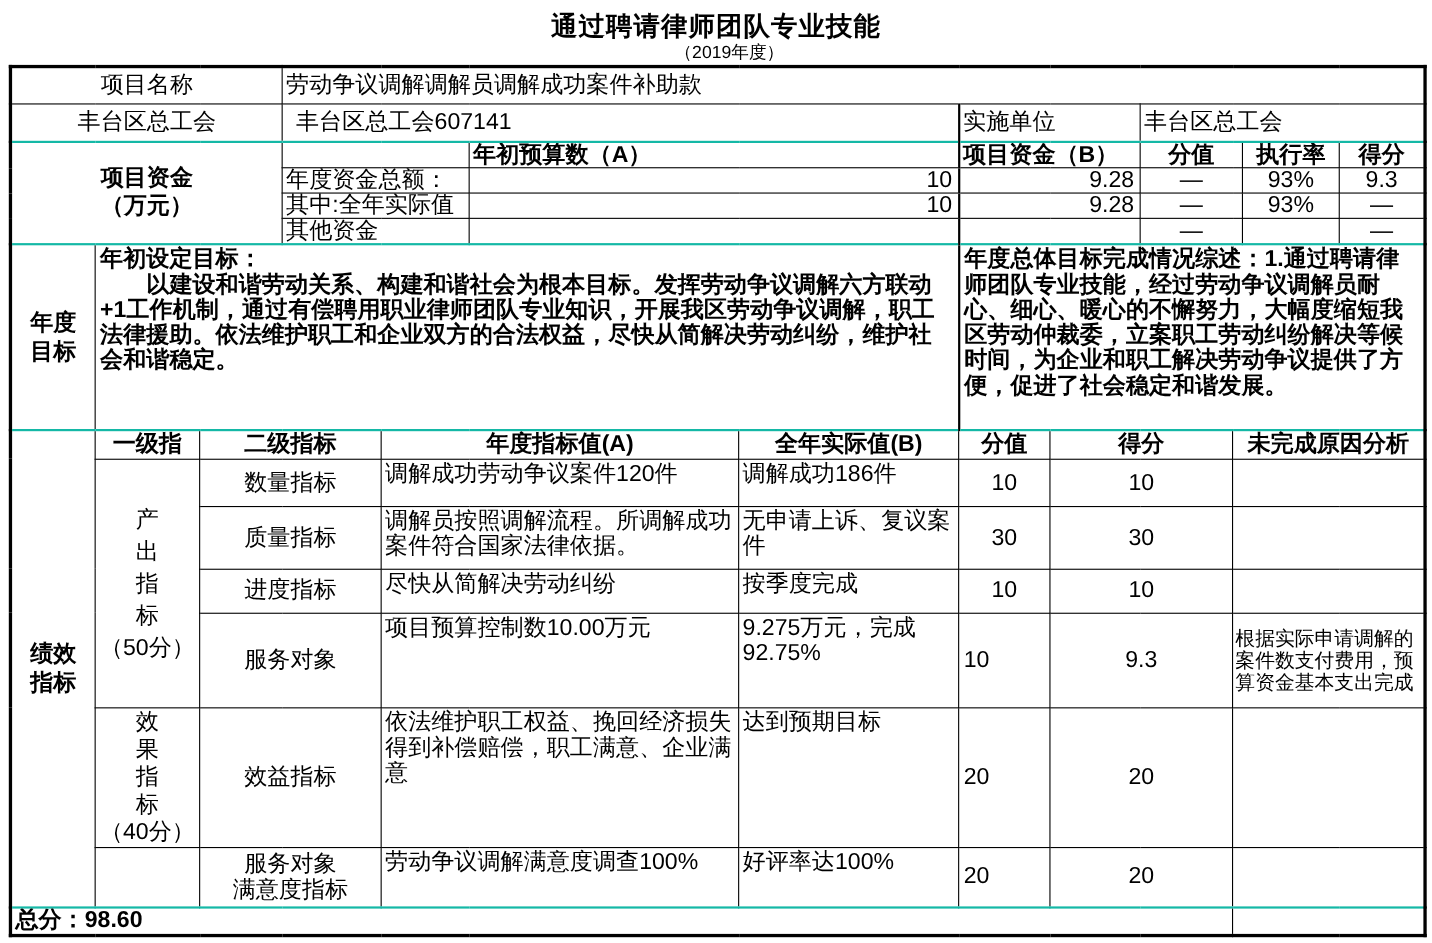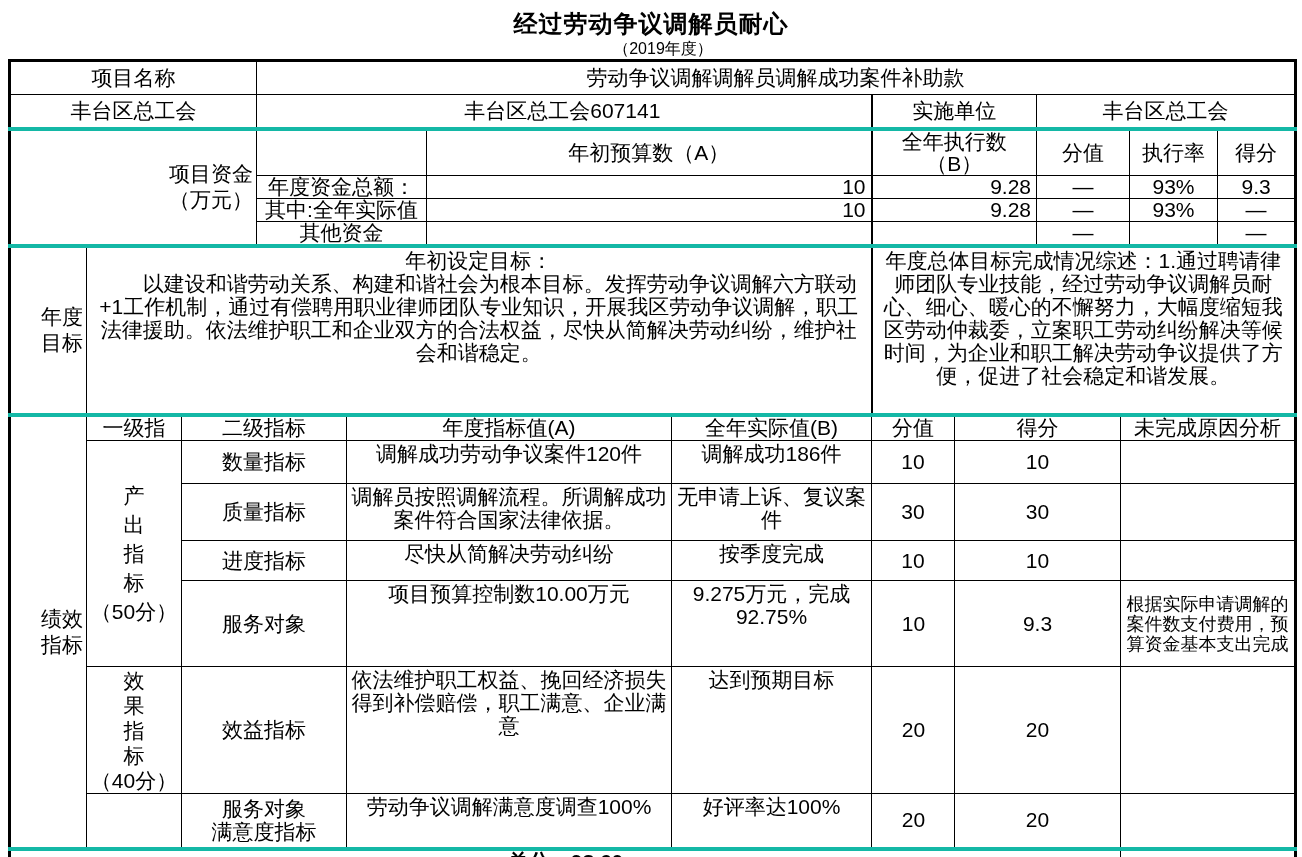--- a/index.html
+++ b/index.html
@@ -3,41 +3,41 @@
 <meta charset="utf-8">
 <style>
   html,body{margin:0;padding:0;background:#fff;}
   body{width:1302px;height:857px;font-family:"Liberation Sans","DejaVu Sans",sans-serif;color:#000;}
   .page{position:relative;width:1302px;height:857px;overflow:hidden;}
   .title{ text-align:center;font-size:24px;font-weight:bold;padding-top:8px;letter-spacing:1px;}
   .subtitle{text-align:center;font-size:16px;line-height:18px;padding-left:24px;}
   table.main{border-collapse:collapse;table-layout:fixed;margin:1px 0 0 8px;width:1286px;border:3px solid #000;}
   td{border:1px solid #000;font-size:21px;line-height:22px;padding:0 3px;overflow:hidden;vertical-align:middle;}
   .c{text-align:center;}
-  .l{text-align:center;}
+  .l{text-align:left;}
   .r{text-align:right;padding-right:5px;}
   .top{vertical-align:top;padding-top:1px;margin-left:22px;}
   .pre{white-space:pre-line;}
   .wrap{line-height:23px;}
   .goaltxt{font-size:21px;line-height:23px;padding:1px 4px;}
   .vlabel{line-height:29px;}
   .vlabel2{line-height:25px;}
-  .seclabel{line-height:26px;text-align:right;}
+  .seclabel{line-height:26px;}
   .small{font-size:18px;line-height:20px;padding:0 2px;}
   .bold{font-weight:bold;}
-  .rowline td{border-top:4px solid #14b8a6;}
+  .rowline td{border-top:2px solid #14b8a6;font-weight:bold;}
   .thickL{border-left:2px solid #000;}
-  .indent{padding-left:0;}
+  .indent{padding-left:12px;}
   .num{padding-left:4px;}
 </style>
 </head>
 <body>
 
 <div class="page">
-  <div class="title">经过劳动争议调解员耐心</div>
+  <div class="title">通过聘请律师团队专业技能</div>
   <div class="subtitle">（2019年度）</div>
 
   <table class="main">
     <colgroup>
       <col style="width:77px">
         <col style="width:95px">
         <col style="width:75px">
       <col style="width:90px">
         <col style="width:80px">
         <col style="width:245px">
@@ -61,21 +61,21 @@
       <td colspan="4" class="l indent">丰台区总工会607141</td>
       <td colspan="2" class="l thickL">实施单位</td>
       <td colspan="4" class="l">丰台区总工会</td>
     </tr>
 
     <tr style="height:24px" class="rowline">
       <td colspan="3" rowspan="4" class="c pre seclabel">项目资金
 （万元）</td>
       <td colspan="2"></td>
       <td colspan="2" class="l">年初预算数（A）</td>
-      <td colspan="2" class="l thickL">全年执行数（B）</td>
+      <td colspan="2" class="l thickL">项目资金（B）</td>
       <td colspan="2" class="c">分值</td>
       <td class="c">执行率</td>
       <td class="c">得分</td>
     </tr>
 
     <tr style="height:23px">
       <td colspan="2" class="l">年度资金总额：</td>
       <td colspan="2" class="r">10</td>
       <td colspan="2" class="r thickL">9.28</td>
       <td colspan="2" class="c">—</td>

